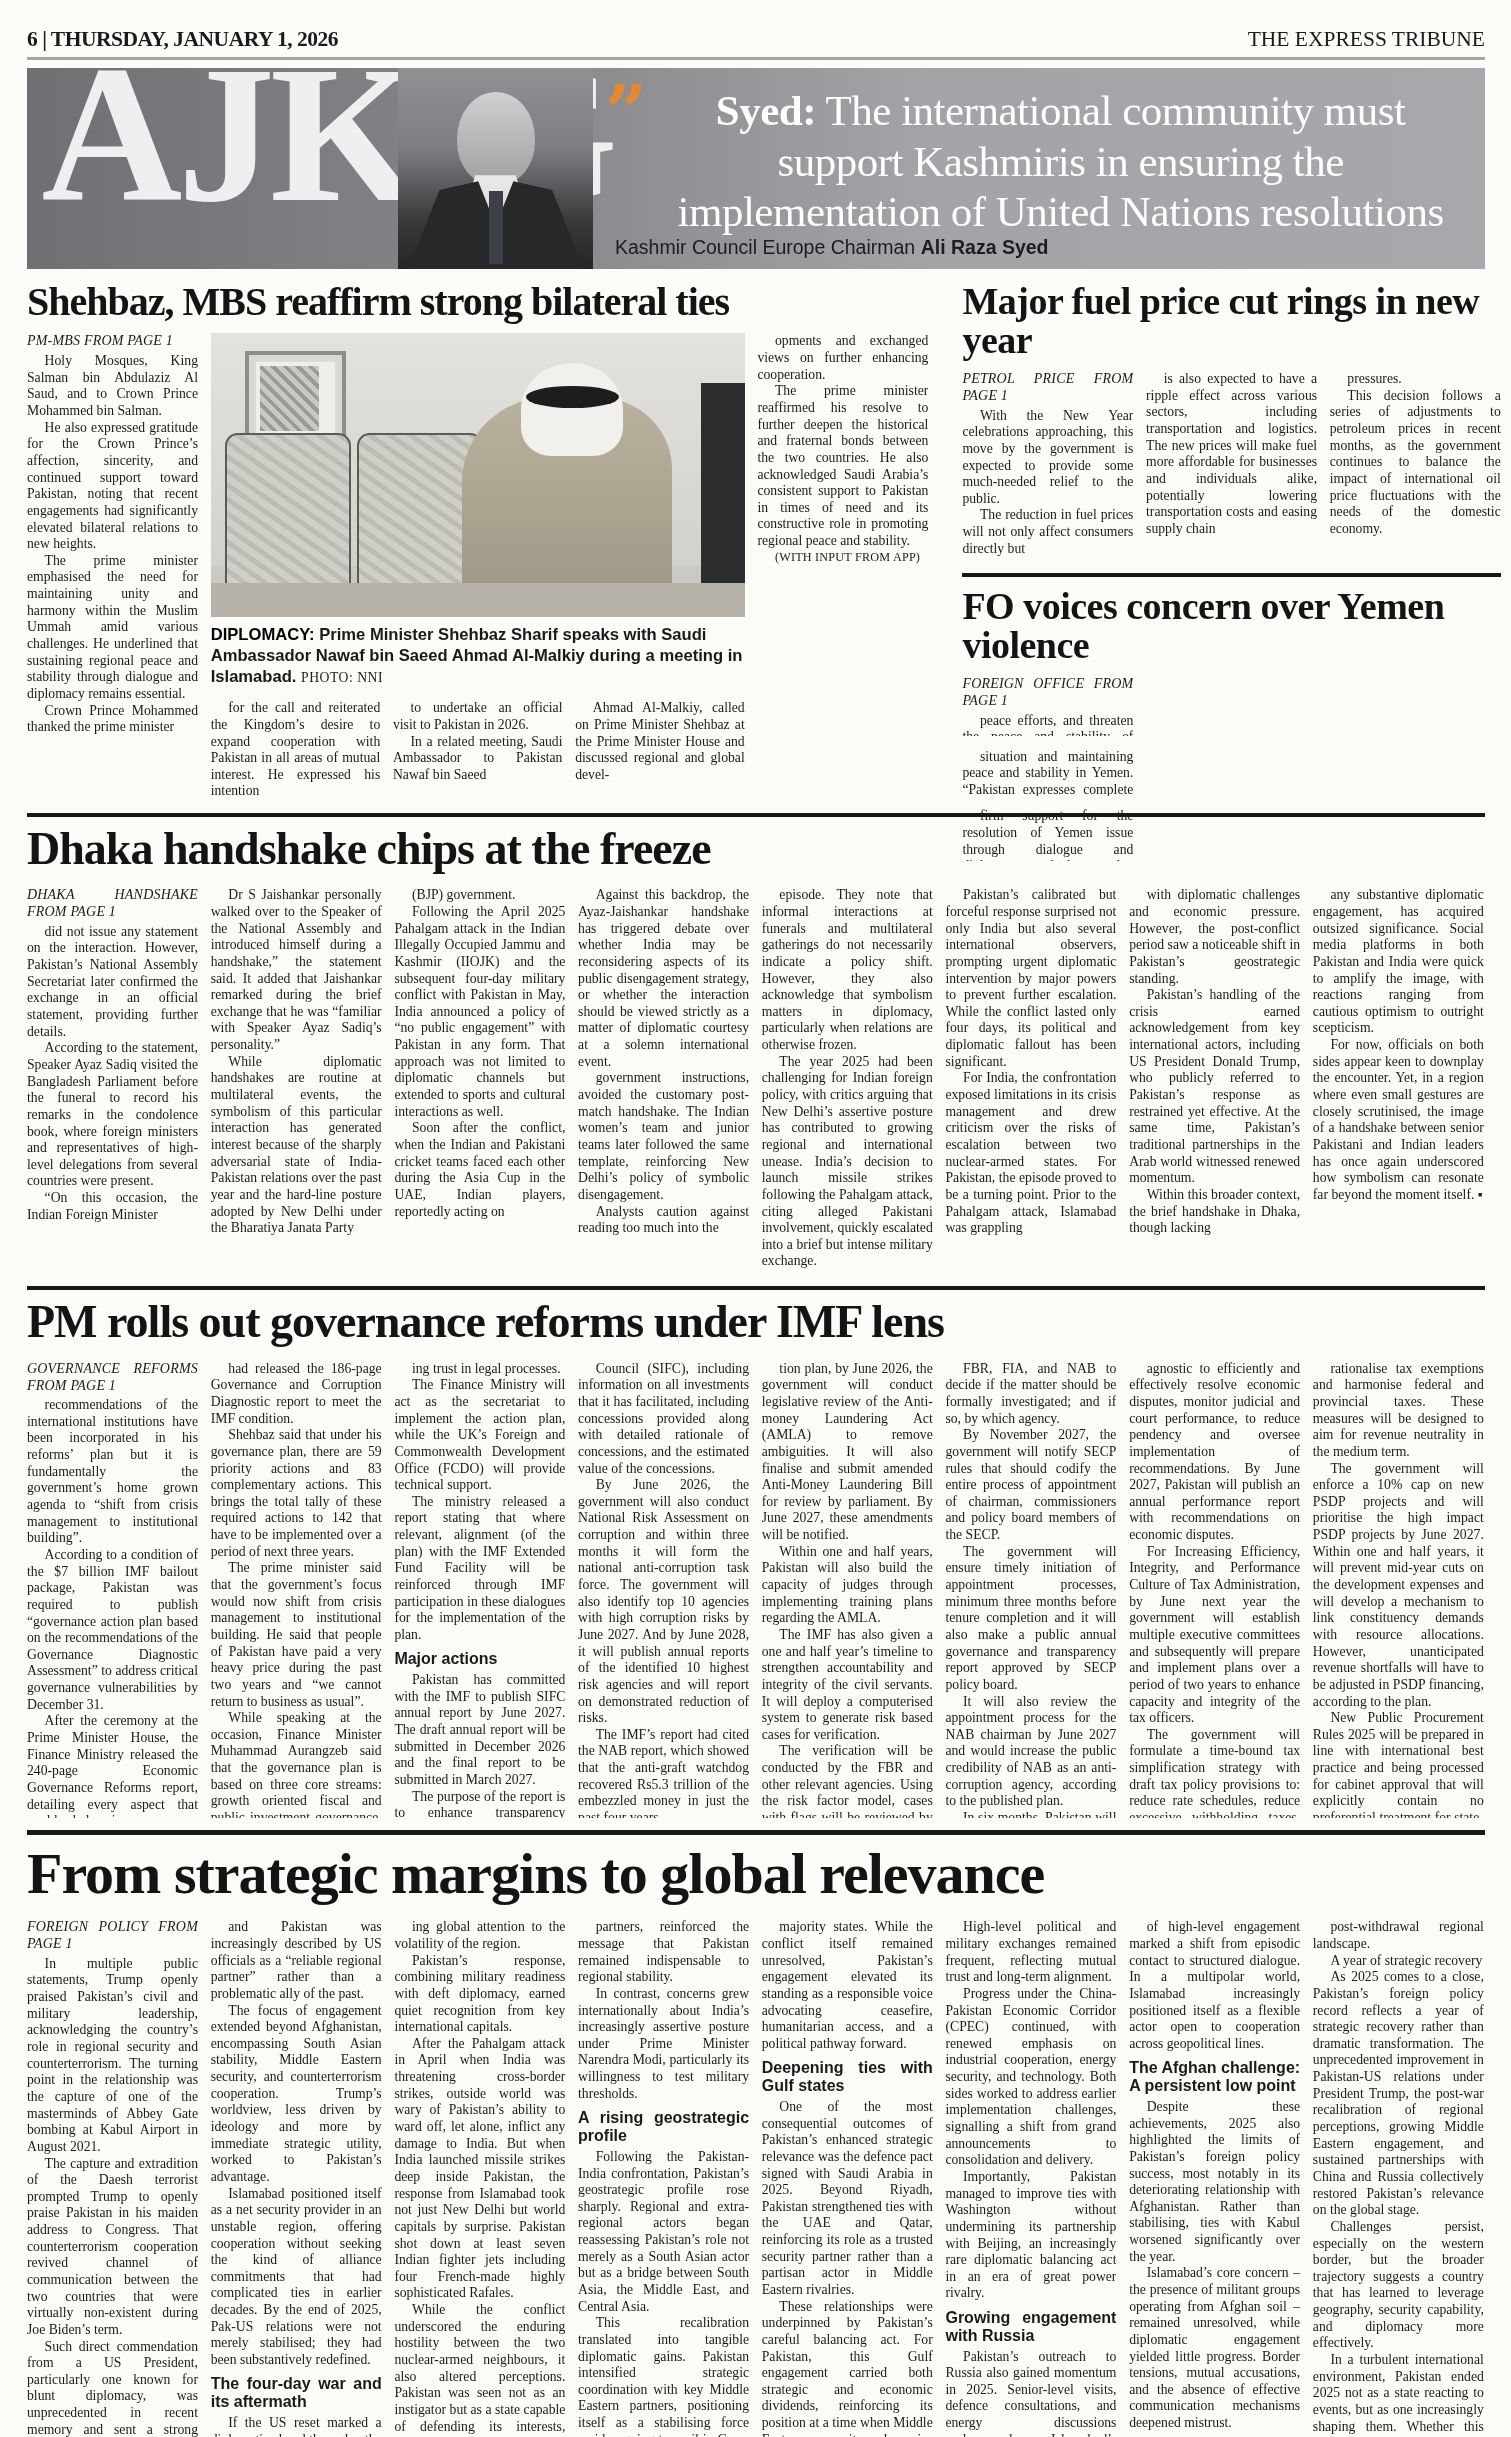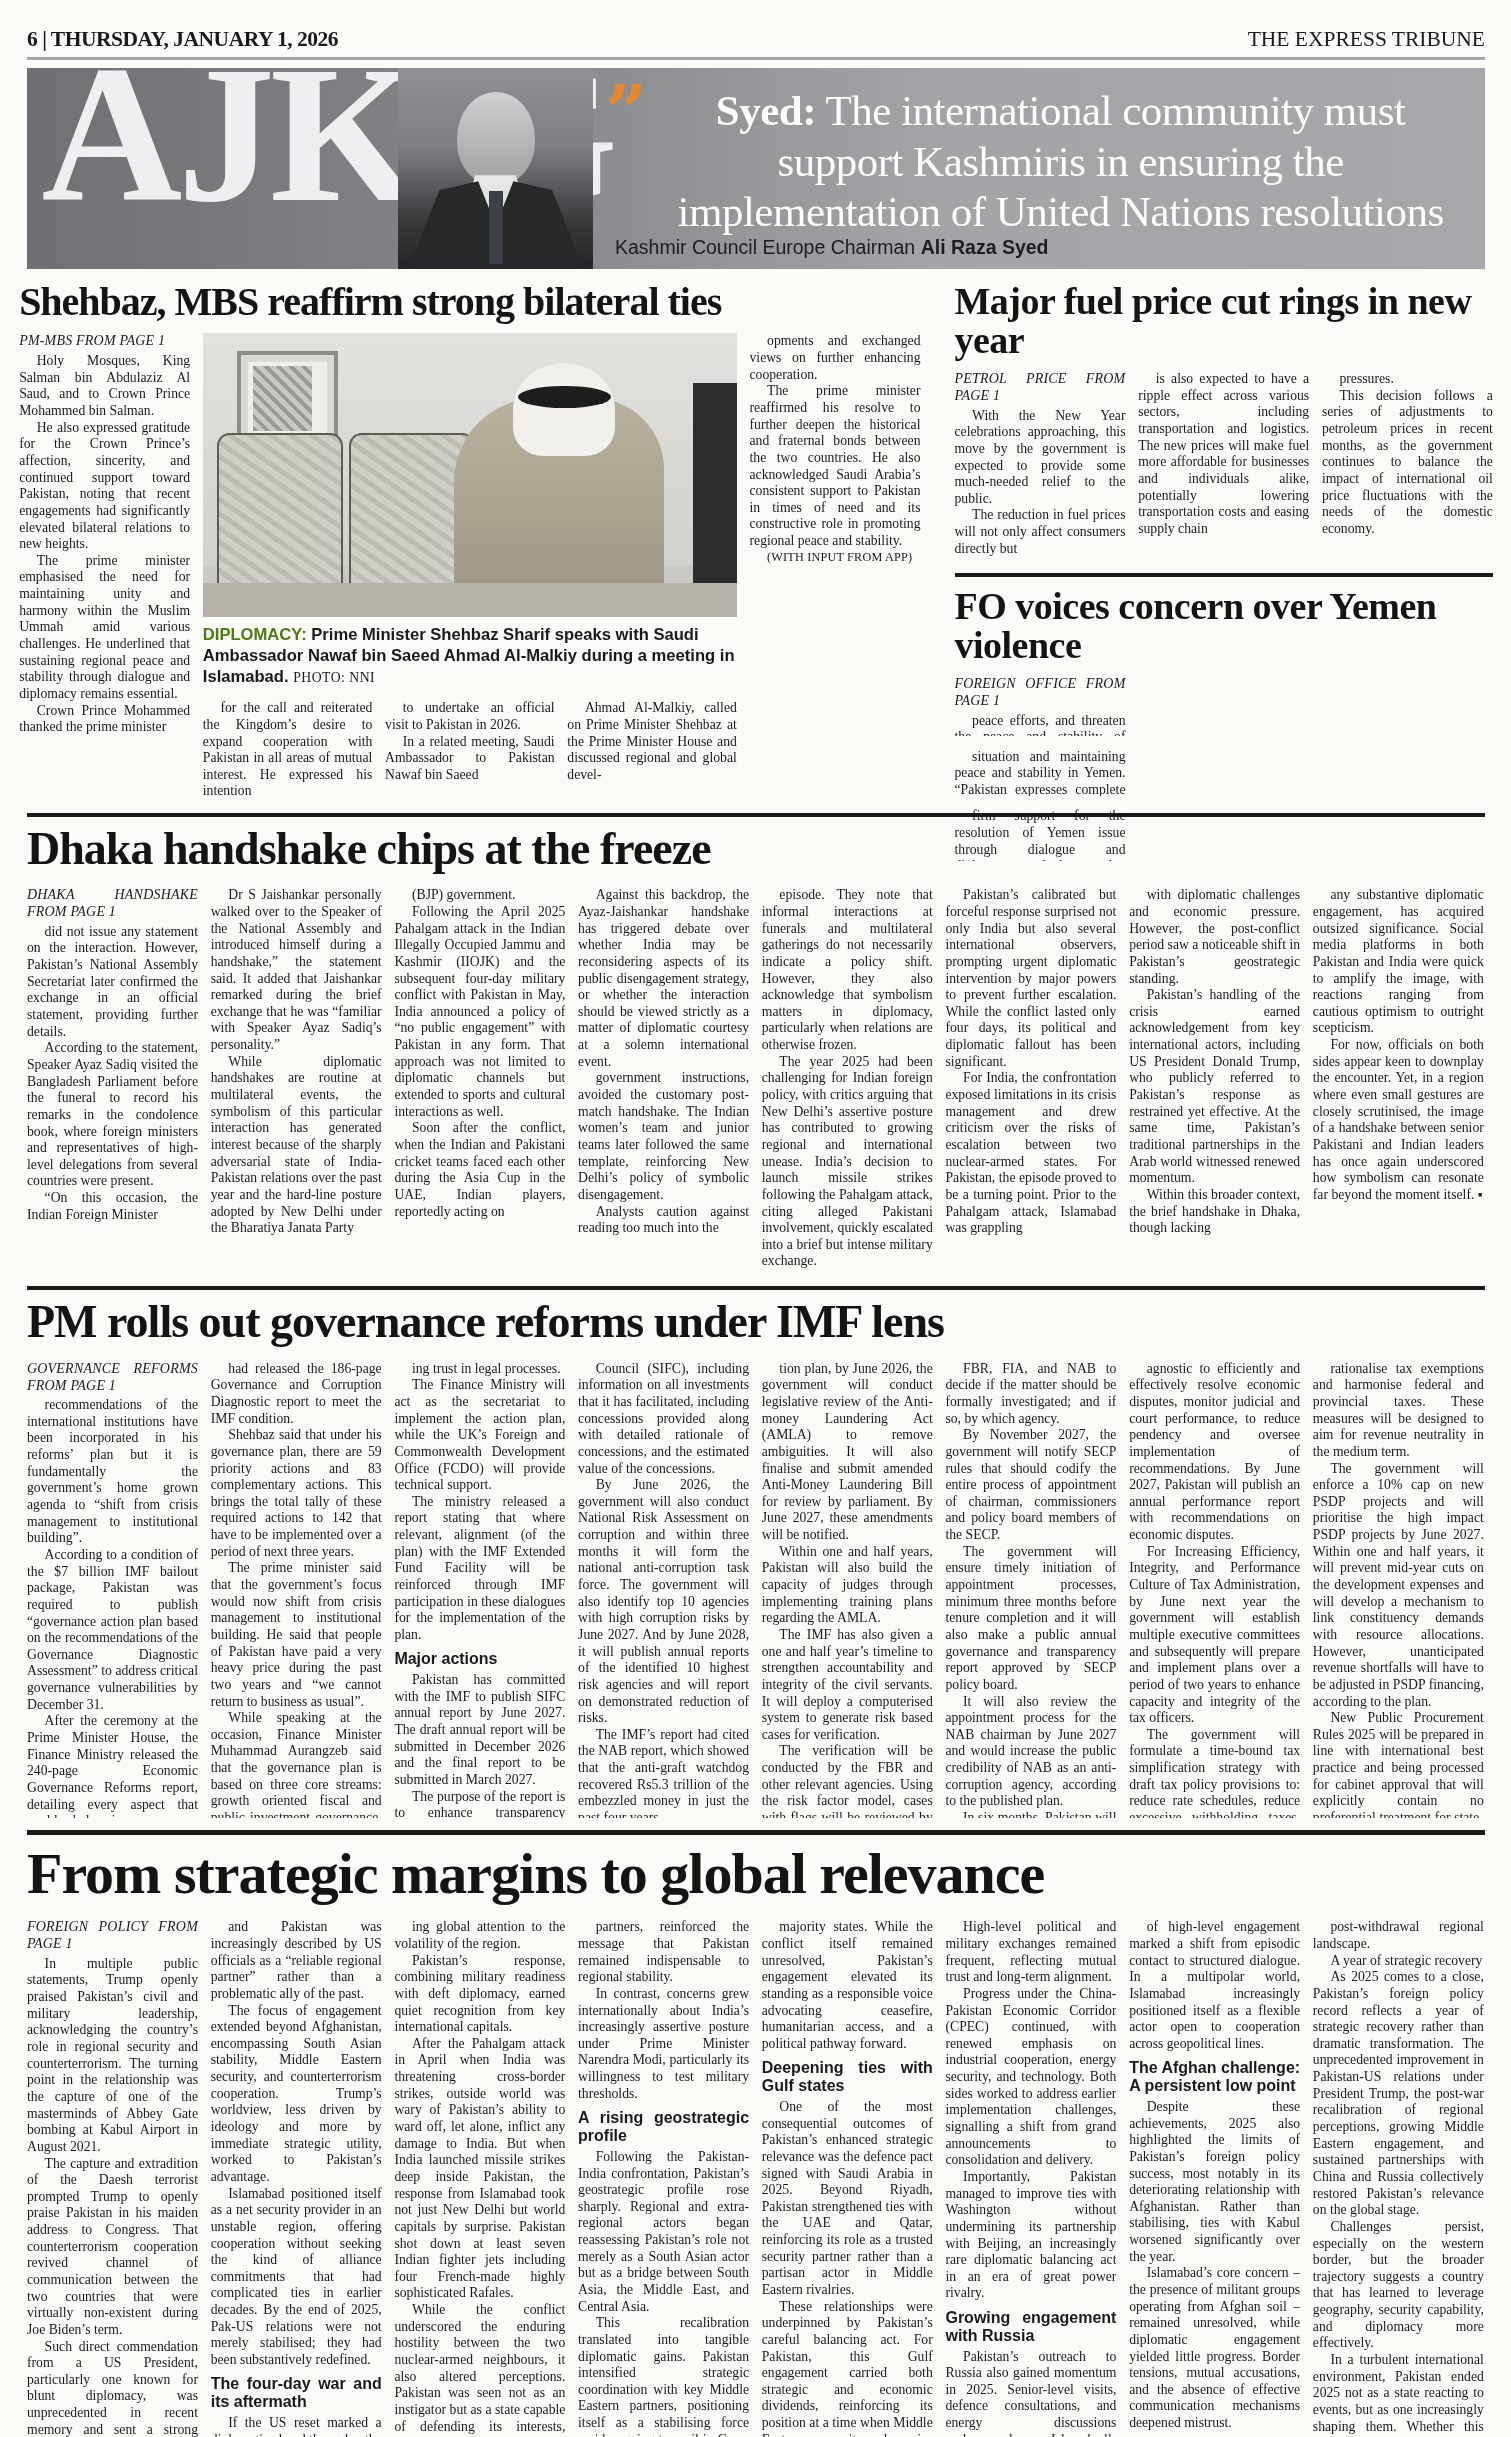--- a/index.html
+++ b/index.html
@@ -39,21 +39,21 @@
   .vrule{width:1.5px;background:#4d4f50;}
   
   .cols{display:flex;gap:12.7px;}
   .col{text-align:justify;font-size:13.7px;line-height:1.215;overflow:hidden;}
   .col p{margin:0;text-indent:17.6px;}
   .kicker{font-style:italic;font-size:14px;line-height:1.2;margin:0 0 2.9px 0;letter-spacing:0.2px;}
   .subhead{font-family:"Liberation Sans",sans-serif;font-weight:bold;font-size:16px;
         margin:6.8px 0 3.9px 0;line-height:1.12;}
   .credit{margin-top:2.9px;font-size:12.2px;letter-spacing:0.2px;text-indent:17.6px;}
   
-  .sec1{display:flex;gap:17px;margin-top:12.7px;height:518px;justify-content:center;}
+  .sec1{display:flex;gap:17px;margin-top:12.7px;height:518px;}
   .sh{width:902px;}
   .sh-body{display:flex;gap:12.7px;margin-top:10.7px;height:462px;}
   .sh-mid{width:534px;display:flex;flex-direction:column;}
   .photo{position:relative;height:284px;background:linear-gradient(180deg,#dcdcd8 0%,#cycyc 40%,#c4c4c0 100%);
         background:linear-gradient(180deg,#dddcd8,#c6c5c1);overflow:hidden;}
   .photo .wall{position:absolute;inset:0 0 18% 0;background:linear-gradient(180deg,#e3e2de,#d2d1cd);}
   .photo .art{position:absolute;left:34px;top:17.6px;width:93px;height:98px;background:#efeee9;
         border:4.9px solid #8e8d89;box-shadow:inset 0 0 0 6.8px #d9d8d2;}
   .photo .art-in{position:absolute;left:11.7px;top:10.7px;width:59px;height:65px;
         background:repeating-linear-gradient(45deg,#9b9a95 0 3.9px,#c9c8c2 3.9px 8.8px);}
@@ -64,21 +64,21 @@
   .photo .robe{position:absolute;right:73px;bottom:9.8px;width:210px;height:210px;border-radius:40% 34% 4.9px 4.9px;
         background:linear-gradient(180deg,#b9b29e,#9d9684);}
   .photo .ghutra{position:absolute;right:122px;bottom:161px;width:102px;height:93px;border-radius:50% 50% 30% 30%;
         background:#f1f0ec;}
   .photo .agal{position:absolute;right:126px;bottom:209px;width:93px;height:22.4px;border-radius:50%;
         background:#1d1d1d;}
   .photo .suit-edge{position:absolute;right:0;bottom:0;width:44px;height:234px;background:#2c2d2f;}
   .photo .floor{position:absolute;left:0;right:0;bottom:0;height:34px;background:#b6b2aa;}
   .figcap{font-family:"Liberation Sans",sans-serif;font-weight:bold;font-size:16.6px;line-height:1.25;
         margin:7.8px 0 6.8px 0;}
-  .figcap .lab{color:#4d7c0f;}
+  .figcap .lab{color:#000000;}
   .figcap .pcredit{font-family:"Liberation Serif",serif;font-weight:normal;font-size:13.7px;letter-spacing:0.5px;}
   .stubs{display:flex;gap:12.7px;flex:1;overflow:hidden;margin-top:6px;}
   .panel{width:539px;}
   .panel h1.head{font-size:38px;letter-spacing:-0.5px;}
   .p-cols{margin-top:11.7px;height:189px;}
   .panel .rule-black{margin:12.7px 0 9.8px 0;}
   .p-cols2{margin-top:11.7px;height:185px;flex-direction:column;}
   .sh h1.head{font-size:40px;}
   
   .bigrule{margin-top:12.7px;}

